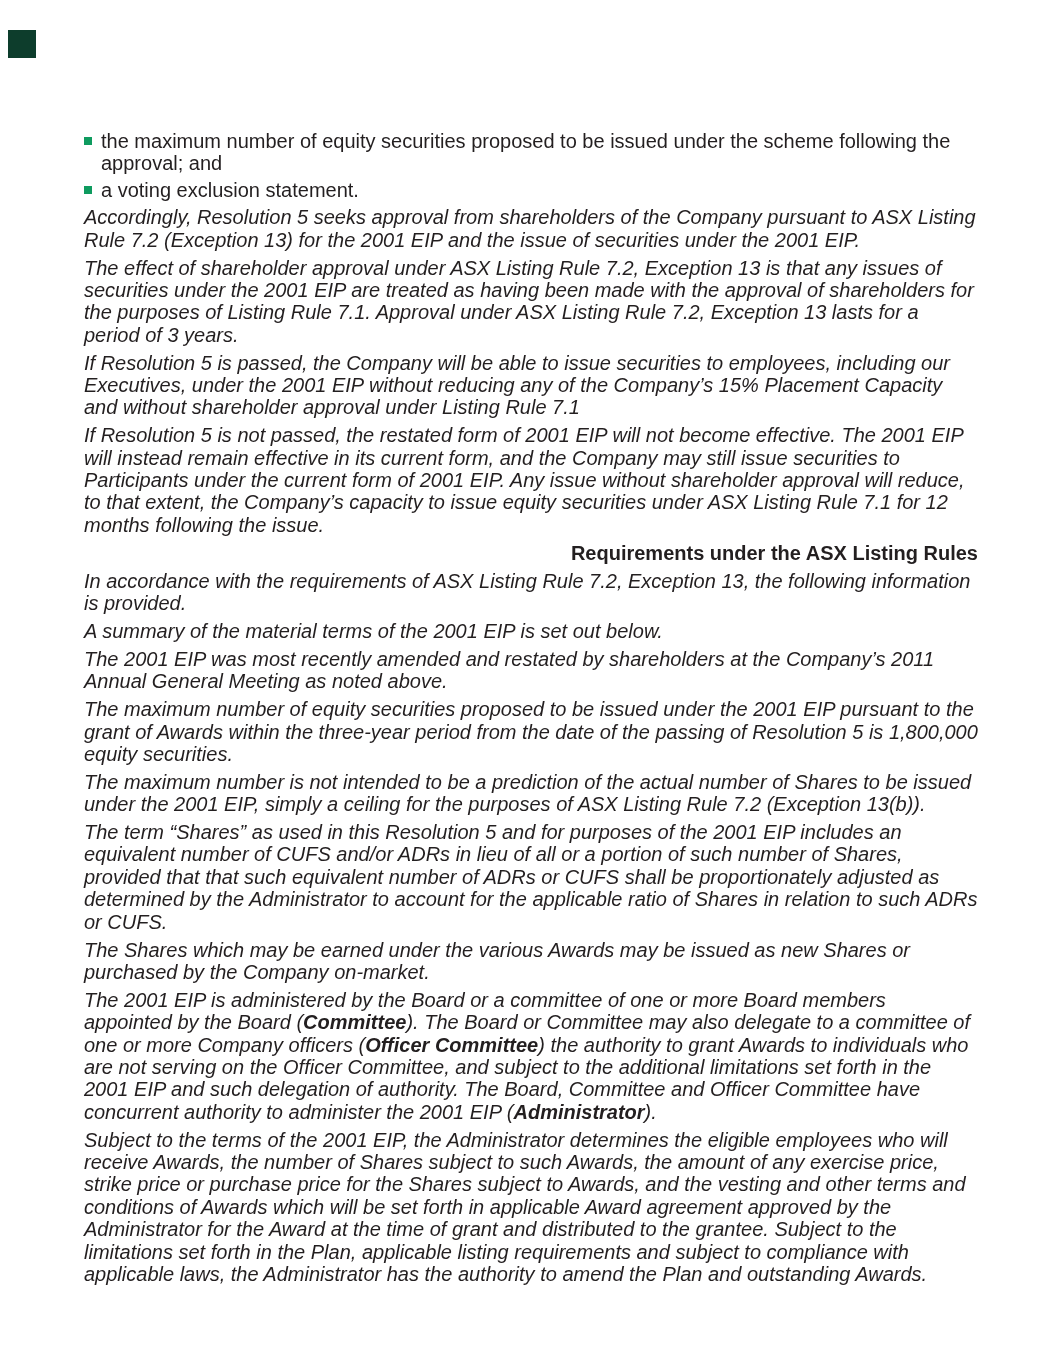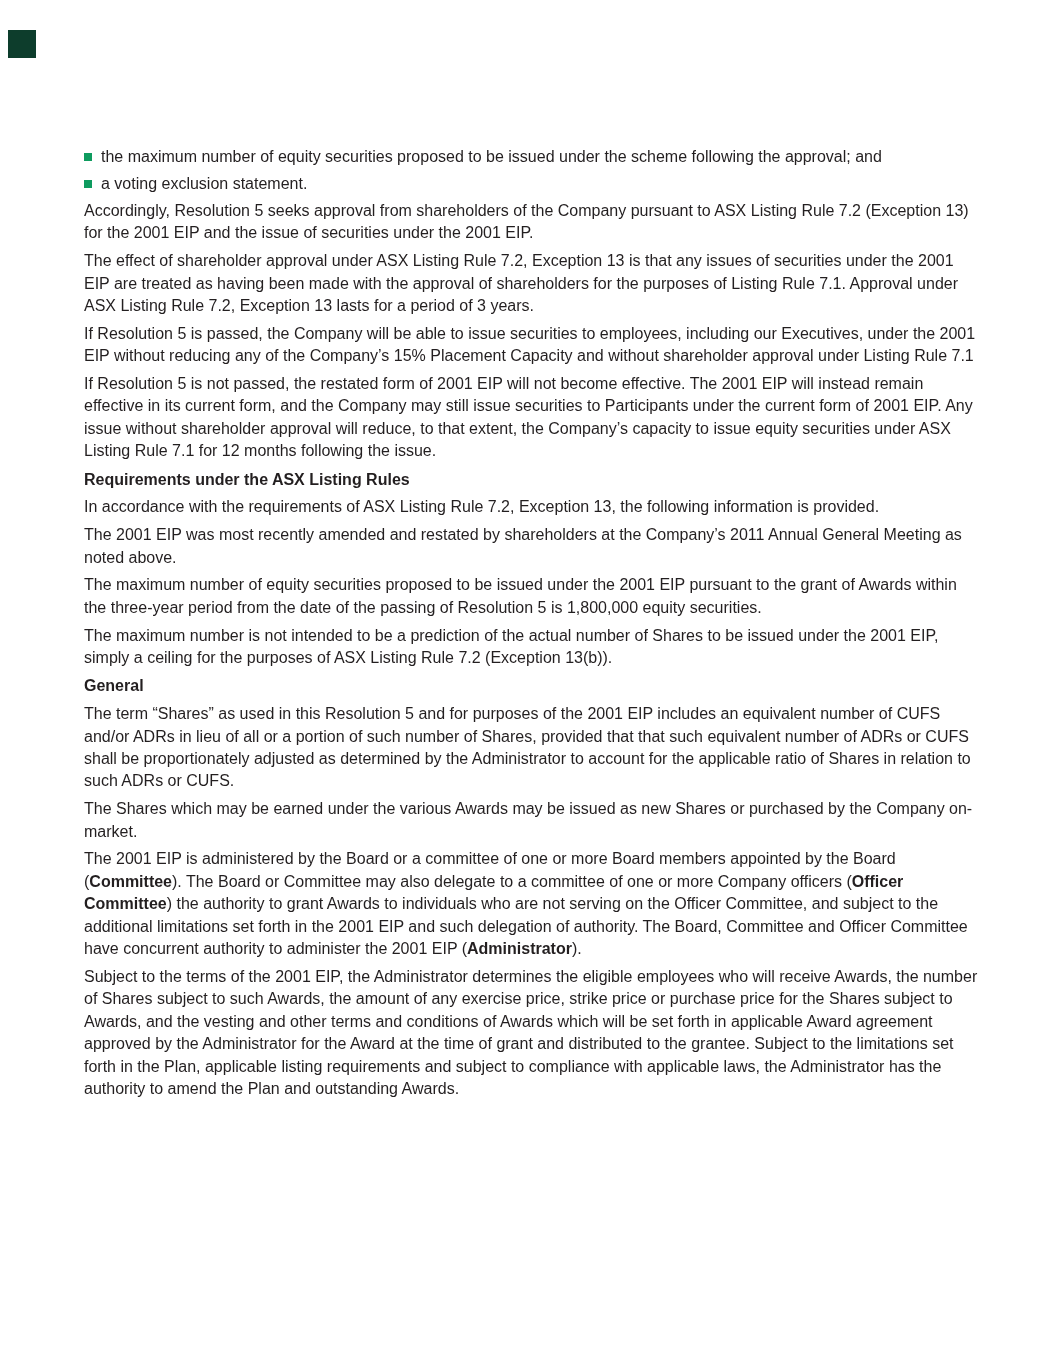--- a/index.html
+++ b/index.html
@@ -16,28 +16,28 @@
     position: absolute;
     left: 8px;
     top: 30px;
     width: 28px;
     height: 28px;
     background: #0d3d2c;
   }
   .doc-content {
     position: absolute;
     left: 84px;
-    top: 146px;
+    top: 130px;
     width: 894px;
-    font-size: 16px;
+    font-size: 20px;
     line-height: 22.4px;
     text-align: left;
   }
-  .doc-content .para { margin: 0 0 5.4px 0; }
-  .doc-content .heading { margin: 6px 0 5.4px 0; font-weight: bold; }
+  .doc-content .para { margin: 0 0 5.4px 0; font-style: italic; }
+  .doc-content .heading { margin: 6px 0 5.4px 0; font-weight: bold; text-align: right; }
   .bullet-item {
     position: relative;
     padding-left: 17px;
     margin: 0 0 4.6px 0;
   }
   .bullet-square {
     position: absolute;
     left: 0;
     top: 6.5px;
     width: 8px;
@@ -66,24 +66,24 @@
 
 <div class="doc-content">
     <div class="bullet-item"><span class="bullet-square" style="background: rgb(14, 155, 95);"></span><span><span>the maximum number of equity securities proposed to be issued under the scheme following the approval; and</span></span></div>
     <div class="bullet-item"><span class="bullet-square" style="background: rgb(14, 155, 95);"></span><span><span>a voting exclusion statement.</span></span></div>
     <p class="para"><span>Accordingly, Resolution 5 seeks approval from shareholders of the Company pursuant to ASX Listing Rule 7.2 (Exception 13) for the 2001 EIP and the issue of securities under the 2001 EIP.</span></p>
     <p class="para"><span>The effect of shareholder approval under ASX Listing Rule 7.2, Exception 13 is that any issues of securities under the 2001 EIP are treated as having been made with the approval of shareholders for the purposes of Listing Rule 7.1. Approval under ASX Listing Rule 7.2, Exception 13 lasts for a period of 3 years.</span></p>
     <p class="para"><span>If Resolution 5 is passed, the Company will be able to issue securities to employees, including our Executives, under the 2001 EIP without reducing any of the Company’s 15% Placement Capacity and without shareholder approval under Listing Rule 7.1</span></p>
     <p class="para"><span>If Resolution 5 is not passed, the restated form of 2001 EIP will not become effective. The 2001 EIP will instead remain effective in its current form, and the Company may still issue securities to Participants under the current form of 2001 EIP. Any issue without shareholder approval will reduce, to that extent, the Company’s capacity to issue equity securities under ASX Listing Rule 7.1 for 12 months following the issue.</span></p>
     <p class="heading"><b>Requirements under the ASX Listing Rules</b></p>
     <p class="para"><span>In accordance with the requirements of ASX Listing Rule 7.2, Exception 13, the following information is provided.</span></p>
+    <p class="para"><span>A summary of the material terms of the 2001 EIP is set out below.</span></p>
     <p class="para"><span>The 2001 EIP was most recently amended and restated by shareholders at the Company’s 2011 Annual General Meeting as noted above.</span></p>
     <p class="para"><span>The maximum number of equity securities proposed to be issued under the 2001 EIP pursuant to the grant of Awards within the three-year period from the date of the passing of Resolution 5 is 1,800,000 equity securities.</span></p>
     <p class="para"><span>The maximum number is not intended to be a prediction of the actual number of Shares to be issued under the 2001 EIP, simply a ceiling for the purposes of ASX Listing Rule 7.2 (Exception 13(b)).</span></p>
-    <p class="heading"><b>General</b></p>
     <p class="para"><span>The term “Shares” as used in this Resolution 5 and for purposes of the 2001 EIP includes an equivalent number of CUFS and/or ADRs in lieu of all or a portion of such number of Shares, provided that that such equivalent number of ADRs or CUFS shall be proportionately adjusted as determined by the Administrator to account for the applicable ratio of Shares in relation to such ADRs or CUFS.</span></p>
     <p class="para"><span>The Shares which may be earned under the various Awards may be issued as new Shares or purchased by the Company on-market.</span></p>
     <p class="para"><span>The 2001 EIP is administered by the Board or a committee of one or more Board members appointed by the Board (</span><b>Committee</b><span>). The Board or Committee may also delegate to a committee of one or more Company officers (</span><b>Officer Committee</b><span>) the authority to grant Awards to individuals who are not serving on the Officer Committee, and subject to the additional limitations set forth in the 2001 EIP and such delegation of authority. The Board, Committee and Officer Committee have concurrent authority to administer the 2001 EIP (</span><b>Administrator</b><span>).</span></p>
     <p class="para"><span>Subject to the terms of the 2001 EIP, the Administrator determines the eligible employees who will receive Awards, the number of Shares subject to such Awards, the amount of any exercise price, strike price or purchase price for the Shares subject to Awards, and the vesting and other terms and conditions of Awards which will be set forth in applicable Award agreement approved by the Administrator for the Award at the time of grant and distributed to the grantee. Subject to the limitations set forth in the Plan, applicable listing requirements and subject to compliance with applicable laws, the Administrator has the authority to amend the Plan and outstanding Awards.</span></p>
   </div>
 
 <div class="footer">
   <span>Notice of Annual General Meeting 2021</span><span class="pagenum">13</span>
 </div>
 

